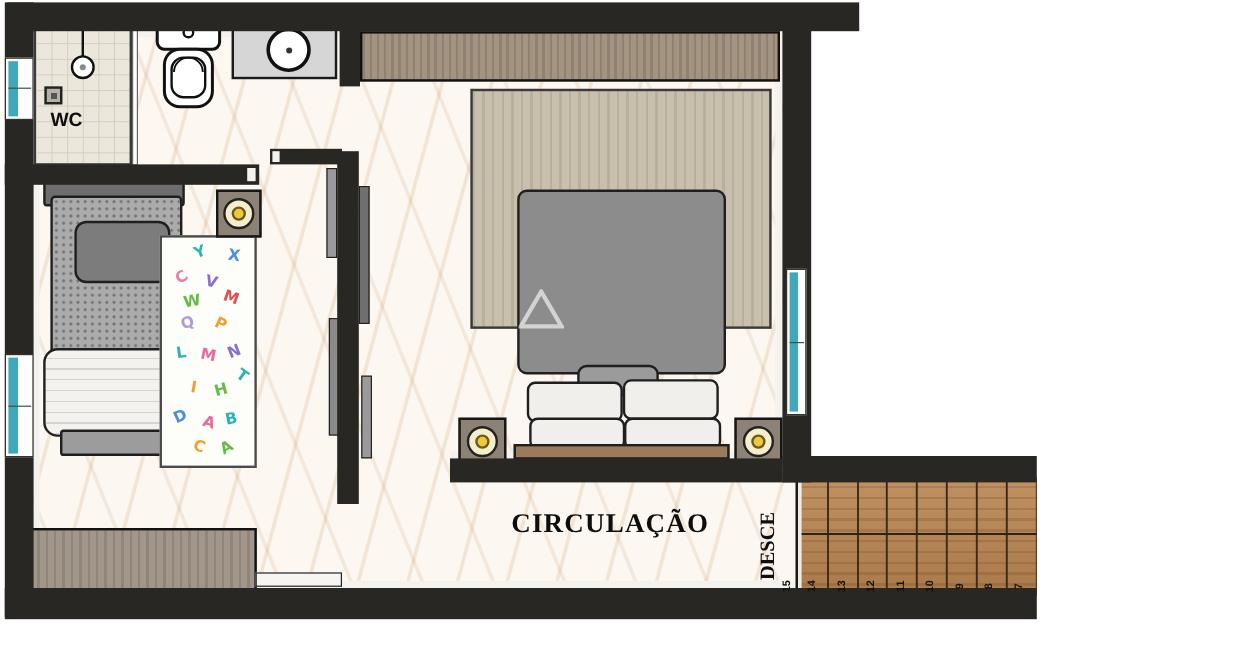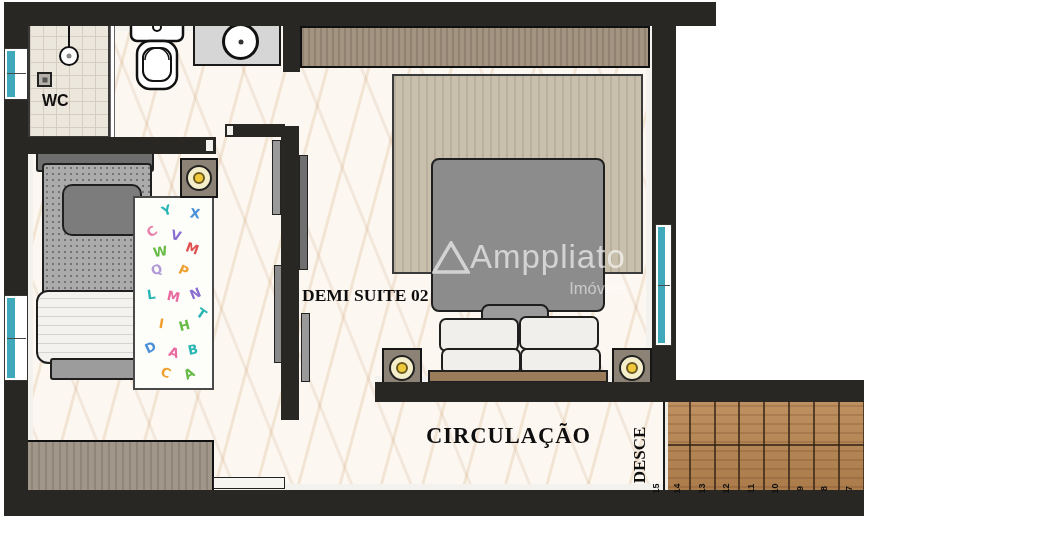--- a/index.html
+++ b/index.html
@@ -170,21 +170,20 @@
 
   <div class="lamp" style="left:382px;top:348px;width:40px;">
     <div class="ring"></div>
       <div class="bulb"></div>
   </div>
   <div class="lamp" style="left:612px;top:348px;width:40px;">
     <div class="ring"></div>
       <div class="bulb"></div>
   </div>
 
-  <div class="roomlabel" style="left:302px;top:285px;font-size:17.5px;">DEMI SUITE 02</div>
 
   <div class="furn" style="left:272px;top:140px;width:9px;height:75px;background:#9a9a9a;border:1px solid #222;"></div>
   <div class="furn" style="left:299px;top:155px;width:9px;height:115px;background:#6f6f6f;border:1px solid #222;"></div>
   <div class="furn" style="left:274px;top:265px;width:9px;height:98px;background:#8a8a8a;border:1px solid #222;"></div>
   <div class="furn" style="left:301px;top:313px;width:9px;height:69px;background:#9a9a9a;border:1px solid #222;"></div>
   <div class="furn" style="left:213px;top:477px;width:72px;height:12px;background:#f7f5f1;border:1.5px solid #222;z-index:5;"></div>
 
   <div class="wall" style="left:6px;top:2px;width:710px;height:24px;"></div>
   <div class="wall" style="left:4px;top:2px;width:24px;height:512px;"></div>
   <div class="wall" style="left:652px;top:20px;width:24px;height:382px;"></div>
@@ -234,22 +233,20 @@
         <line x1="224" y1="1" x2="297" y2="98"></line>
       </g>
       <path d="M3 47 H266 V16" fill="none" stroke="#2e2013" stroke-width="1.6"></path>
       <polygon points="266,5 259,19 273,19" fill="#ffffff" stroke="#111" stroke-width="1.5"></polygon>
     </svg>
   </div>
 
   <svg class="wm" style="left:432px;top:241px;" width="38" height="34" viewBox="0 0 38 34">
     <polygon points="19,2 36,31 2,31" fill="none" stroke="rgba(255,255,255,0.62)" stroke-width="3.5"></polygon>
   </svg>
-  <div class="wm wm-brand">Amppliato</div>
-  <div class="wm wm-sub">Imóveis</div>
 
 
 <div class="stairnum" style="left: 647px; top: 483px;">15</div>
     <div class="stairnum" style="left: 668px; top: 483px;">14</div>
     <div class="stairnum" style="left: 693px; top: 483px;">13</div>
     <div class="stairnum" style="left: 717px; top: 483px;">12</div>
     <div class="stairnum" style="left: 742px; top: 483px;">11</div>
     <div class="stairnum" style="left: 766px; top: 483px;">10</div>
     <div class="stairnum" style="left: 791px; top: 483px;">9</div>
     <div class="stairnum" style="left: 815px; top: 483px;">8</div>

